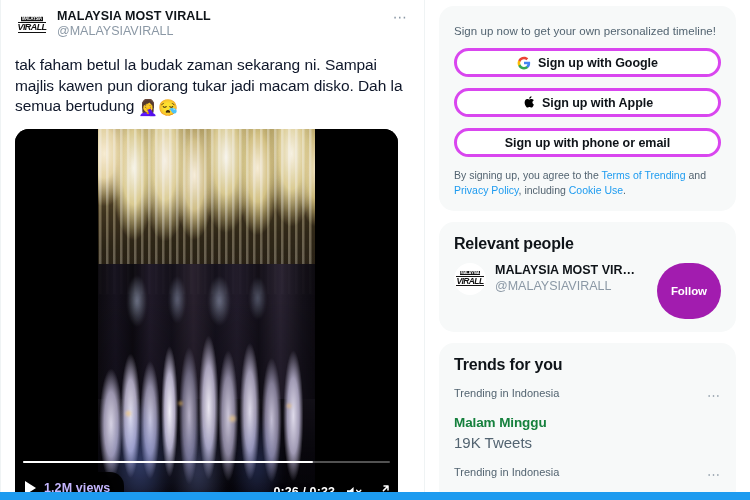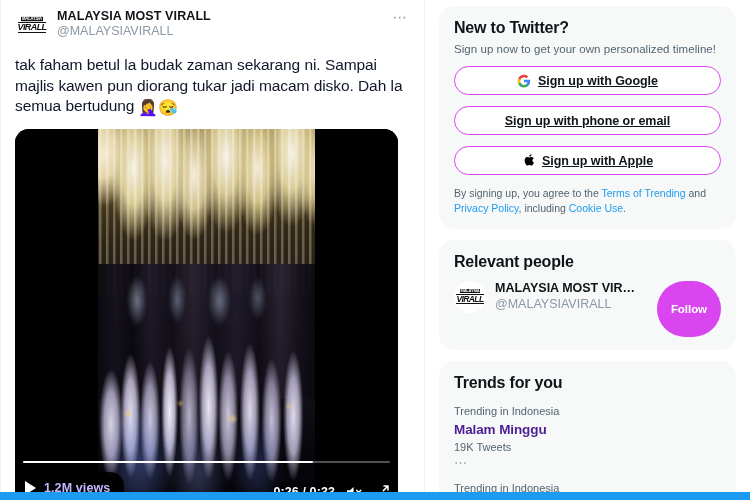--- a/index.html
+++ b/index.html
@@ -304,28 +304,27 @@
     letter-spacing: 0.05px;
   }
   .signup-btn {
     display: flex;
     align-items: center;
     justify-content: center;
     gap: 7px;
     height: 29px;
     margin-top: 11px;
     background: #ffffff;
-    border: 1px solid #d946ef;
+    border: 3px solid #d946ef;
     border-radius: 999px;
     font-size: 12.5px;
     font-weight: bold;
     color: #0f1419;
     cursor: pointer;
     letter-spacing: -0.05px;
-    text-decoration: underline;
   }
   .legal {
     font-size: 10.5px;
     color: #536471;
     line-height: 1.42;
     margin-top: 11px;
   }
   .lnk { color: #1d9bf0; cursor: pointer; }
 
   
@@ -362,21 +361,21 @@
     font-size: 12.5px; font-weight: bold; color: #0f1419;
     white-space: nowrap; overflow: hidden; text-overflow: ellipsis;
     line-height: 1.2;
   }
   .p-handle {
     font-size: 12.5px; color: #8b98a5; line-height: 1.25; margin-top: 1px;
     white-space: nowrap;
   }
   .follow-btn {
     flex: 0 0 auto;
-    background: #d946ef;
+    background: #a21caf;
     color: #fff;
     font-size: 11.5px;
     font-weight: bold;
     border: none;
     border-radius: 999px;
     padding: 22px 14px;
     cursor: pointer;
     letter-spacing: -0.05px;
     font-family: "Liberation Sans", sans-serif;
   }
@@ -386,29 +385,28 @@
     line-height: 1.33;
     margin-top: 4px;
   }
 
   
   .trend {
     display: flex;
     justify-content: space-between;
     align-items: flex-start;
     margin-top: 13px;
-    flex-direction: column;
   }
   .t-left { min-width: 0; }
   .t-ctx { font-size: 11px; color: #536471; line-height: 1.25; }
   .t-name {
-    font-size: 13.5px; font-weight: bold; color: #4c1d95;
-    line-height: 1.3; margin-top: 2px; letter-spacing: -0.1px;
-  }
-  .t-count { font-size: 11px; color: #536471; line-height: 1.3; margin-top: 2px; }
+    font-size: 13.5px; font-weight: bold; color: #15803d;
+    line-height: 1.3; margin-top: 13px; letter-spacing: -0.1px;
+  }
+  .t-count { font-size: 15px; color: #536471; line-height: 1.3; margin-top: 2px; }
   .t-dots {
     color: #8b98a5; font-size: 13px; letter-spacing: 1.1px;
     line-height: 1; padding-top: 2px; cursor: pointer;
   }
 
   
   .bottom-bar {
     position: absolute;
     left: 0; right: 0; bottom: 0;
     height: 8px;
@@ -471,43 +469,42 @@
             <path d="M9.4 6.6L14 2M14 2h-4M14 2v4M6.6 9.4L2 14M2 14h4M2 14v-4" stroke="#fff" stroke-width="1.5" stroke-linecap="round" stroke-linejoin="round" fill="none"></path>
           </svg>
         </div>
       </div>
     </div>
   </div>
 
   <div class="side">
 
     <div class="card">
-      <div class="card-title">New to Twitter?</div>
       <div class="card-sub">Sign up now to get your own personalized timeline!</div>
 
       <div class="signup-btn">
         <svg width="14" height="14" viewBox="0 0 48 48">
           <path fill="#4285F4" d="M45.1 24.5c0-1.6-.14-3.1-.4-4.6H24v8.7h11.8c-.5 2.7-2.05 5-4.35 6.55v5.45h7.03c4.12-3.8 6.62-9.4 6.62-16.1z"></path>
           <path fill="#34A853" d="M24 46c5.9 0 10.85-1.95 14.47-5.3l-7.03-5.45c-1.96 1.3-4.46 2.1-7.44 2.1-5.72 0-10.57-3.86-12.3-9.06H4.43v5.63C8.03 41.1 15.43 46 24 46z"></path>
           <path fill="#FBBC05" d="M11.7 28.29c-.44-1.3-.7-2.7-.7-4.14s.26-2.84.7-4.14v-5.63H4.43A21.98 21.98 0 002 24.15c0 3.55.85 6.9 2.43 9.87l7.27-5.73z"></path>
           <path fill="#EA4335" d="M24 10.95c3.22 0 6.1 1.1 8.38 3.27l6.25-6.25C34.84 4.5 29.9 2.3 24 2.3 15.43 2.3 8.03 7.2 4.43 14.38l7.27 5.63c1.73-5.2 6.58-9.06 12.3-9.06z"></path>
         </svg>
         <span>Sign up with Google</span>
       </div>
 
       <div class="signup-btn">
-        <span>Sign up with phone or email</span>
-      </div>
-
-      <div class="signup-btn">
         <svg width="13" height="15" viewBox="0 0 14 17">
           <path fill="#000" d="M11.3 9c0-2 1.6-3 1.7-3.05C12.1 4.7 10.8 4.5 10.35 4.5c-1-.1-1.95.6-2.45.6s-1.3-.58-2.1-.57c-1.1.02-2.1.63-2.66 1.6-1.13 1.97-.29 4.9.82 6.5.54.78 1.19 1.66 2.04 1.63.82-.04 1.13-.53 2.12-.53s1.27.53 2.13.51c.88-.02 1.44-.8 1.98-1.58.62-.9.88-1.78.89-1.82-.02-.01-1.7-.66-1.72-2.6z"></path>
           <path fill="#000" d="M9.72 3.4c.45-.55.75-1.3.67-2.06-.64.03-1.43.43-1.89.97-.41.48-.77 1.25-.67 1.99.72.06 1.44-.36 1.89-.9z"></path>
         </svg>
         <span>Sign up with Apple</span>
+      </div>
+
+      <div class="signup-btn">
+        <span>Sign up with phone or email</span>
       </div>
 
       <div class="legal">
         <span>By signing up, you agree to the </span><span class="lnk">Terms of Trending</span><span> and </span><span class="lnk">Privacy Policy</span><span>, including </span><span class="lnk">Cookie Use</span><span>.</span>
       </div>
     </div>
 
     <div class="card">
       <div class="card-title">Relevant people</div>
 

